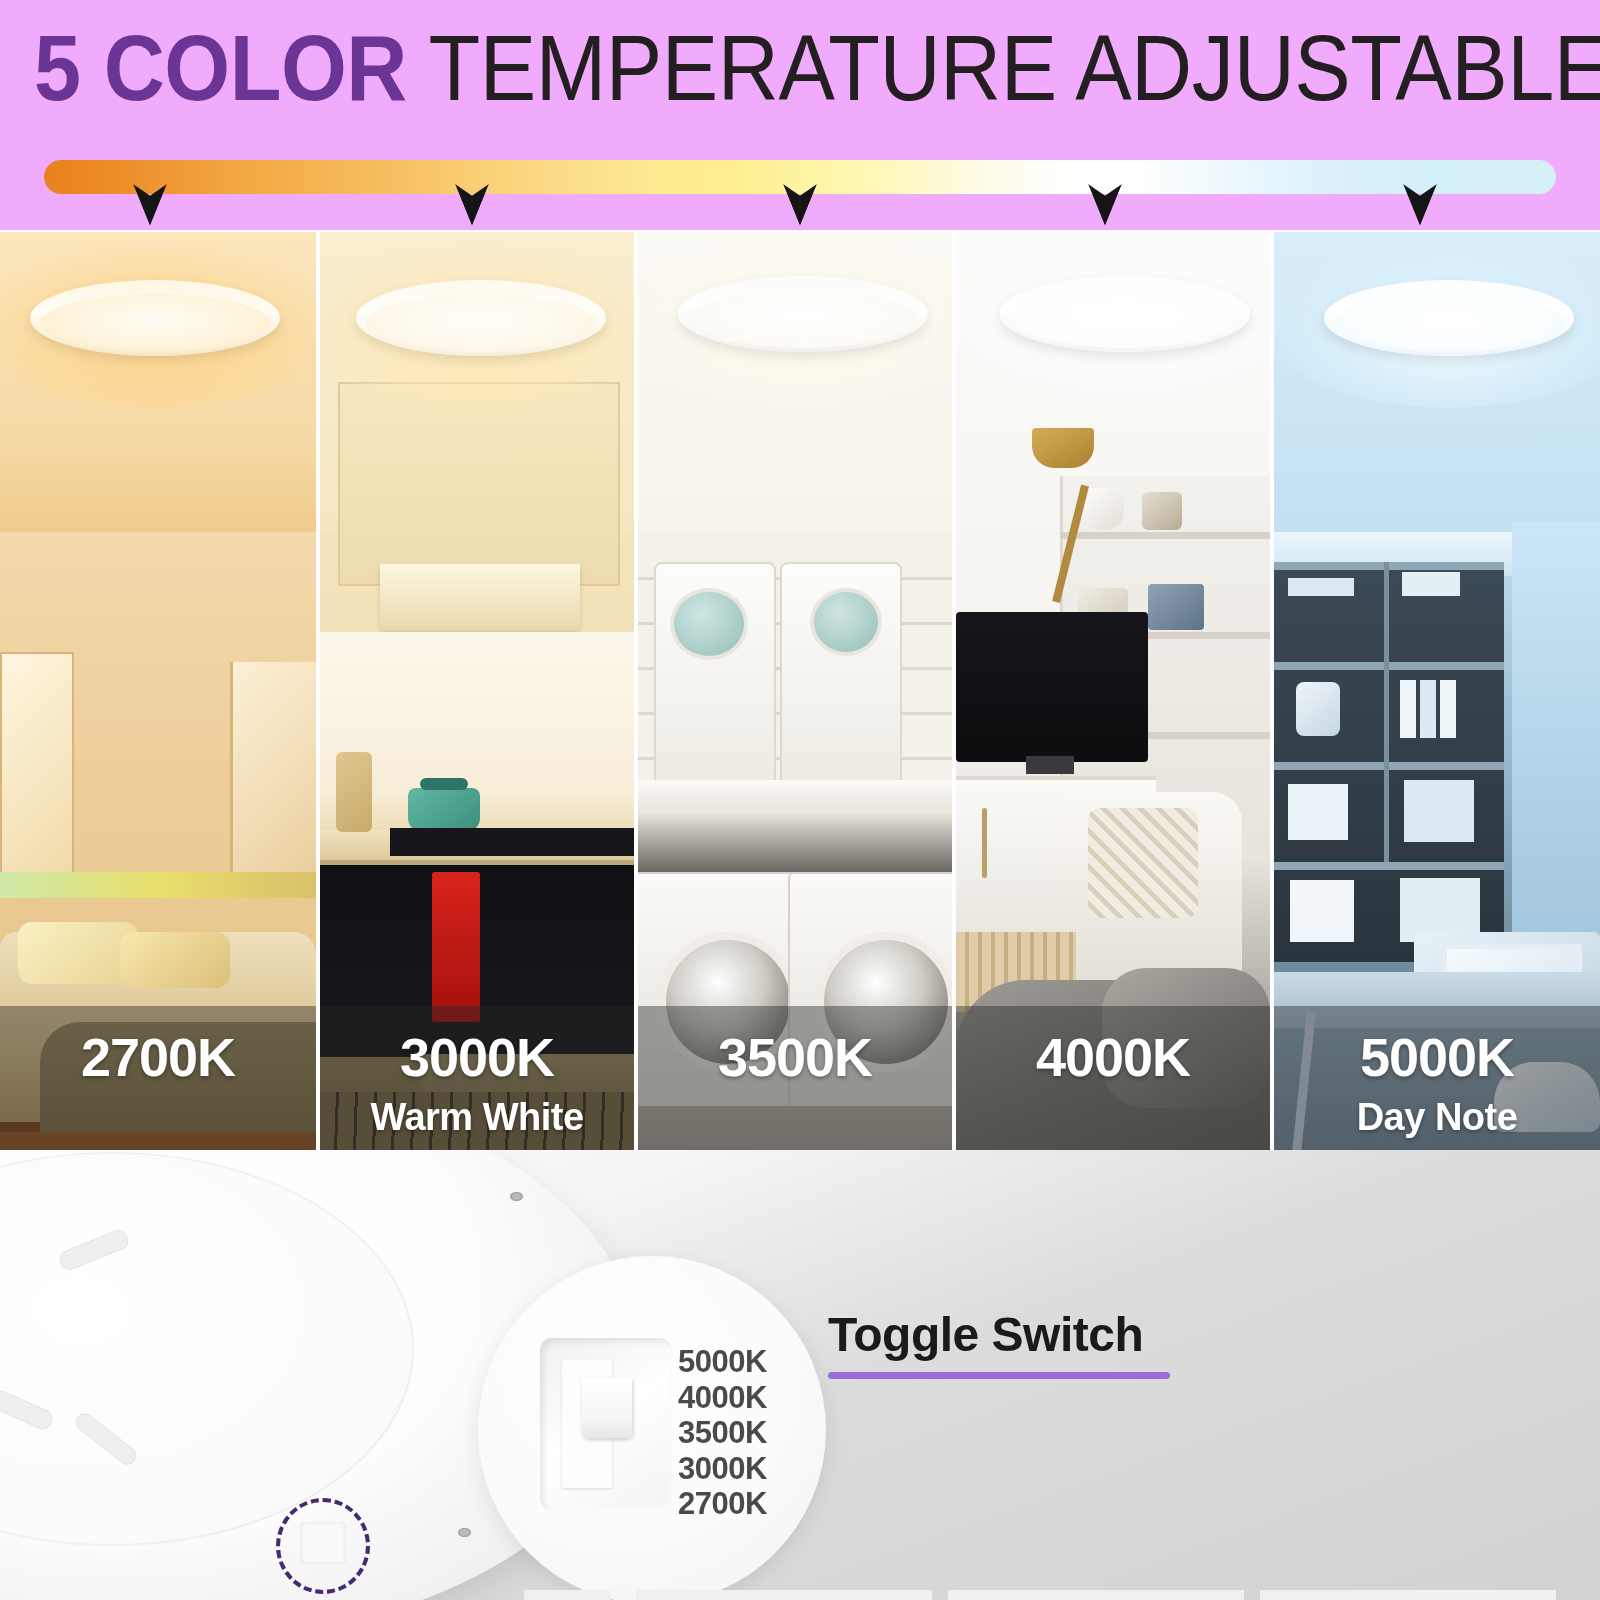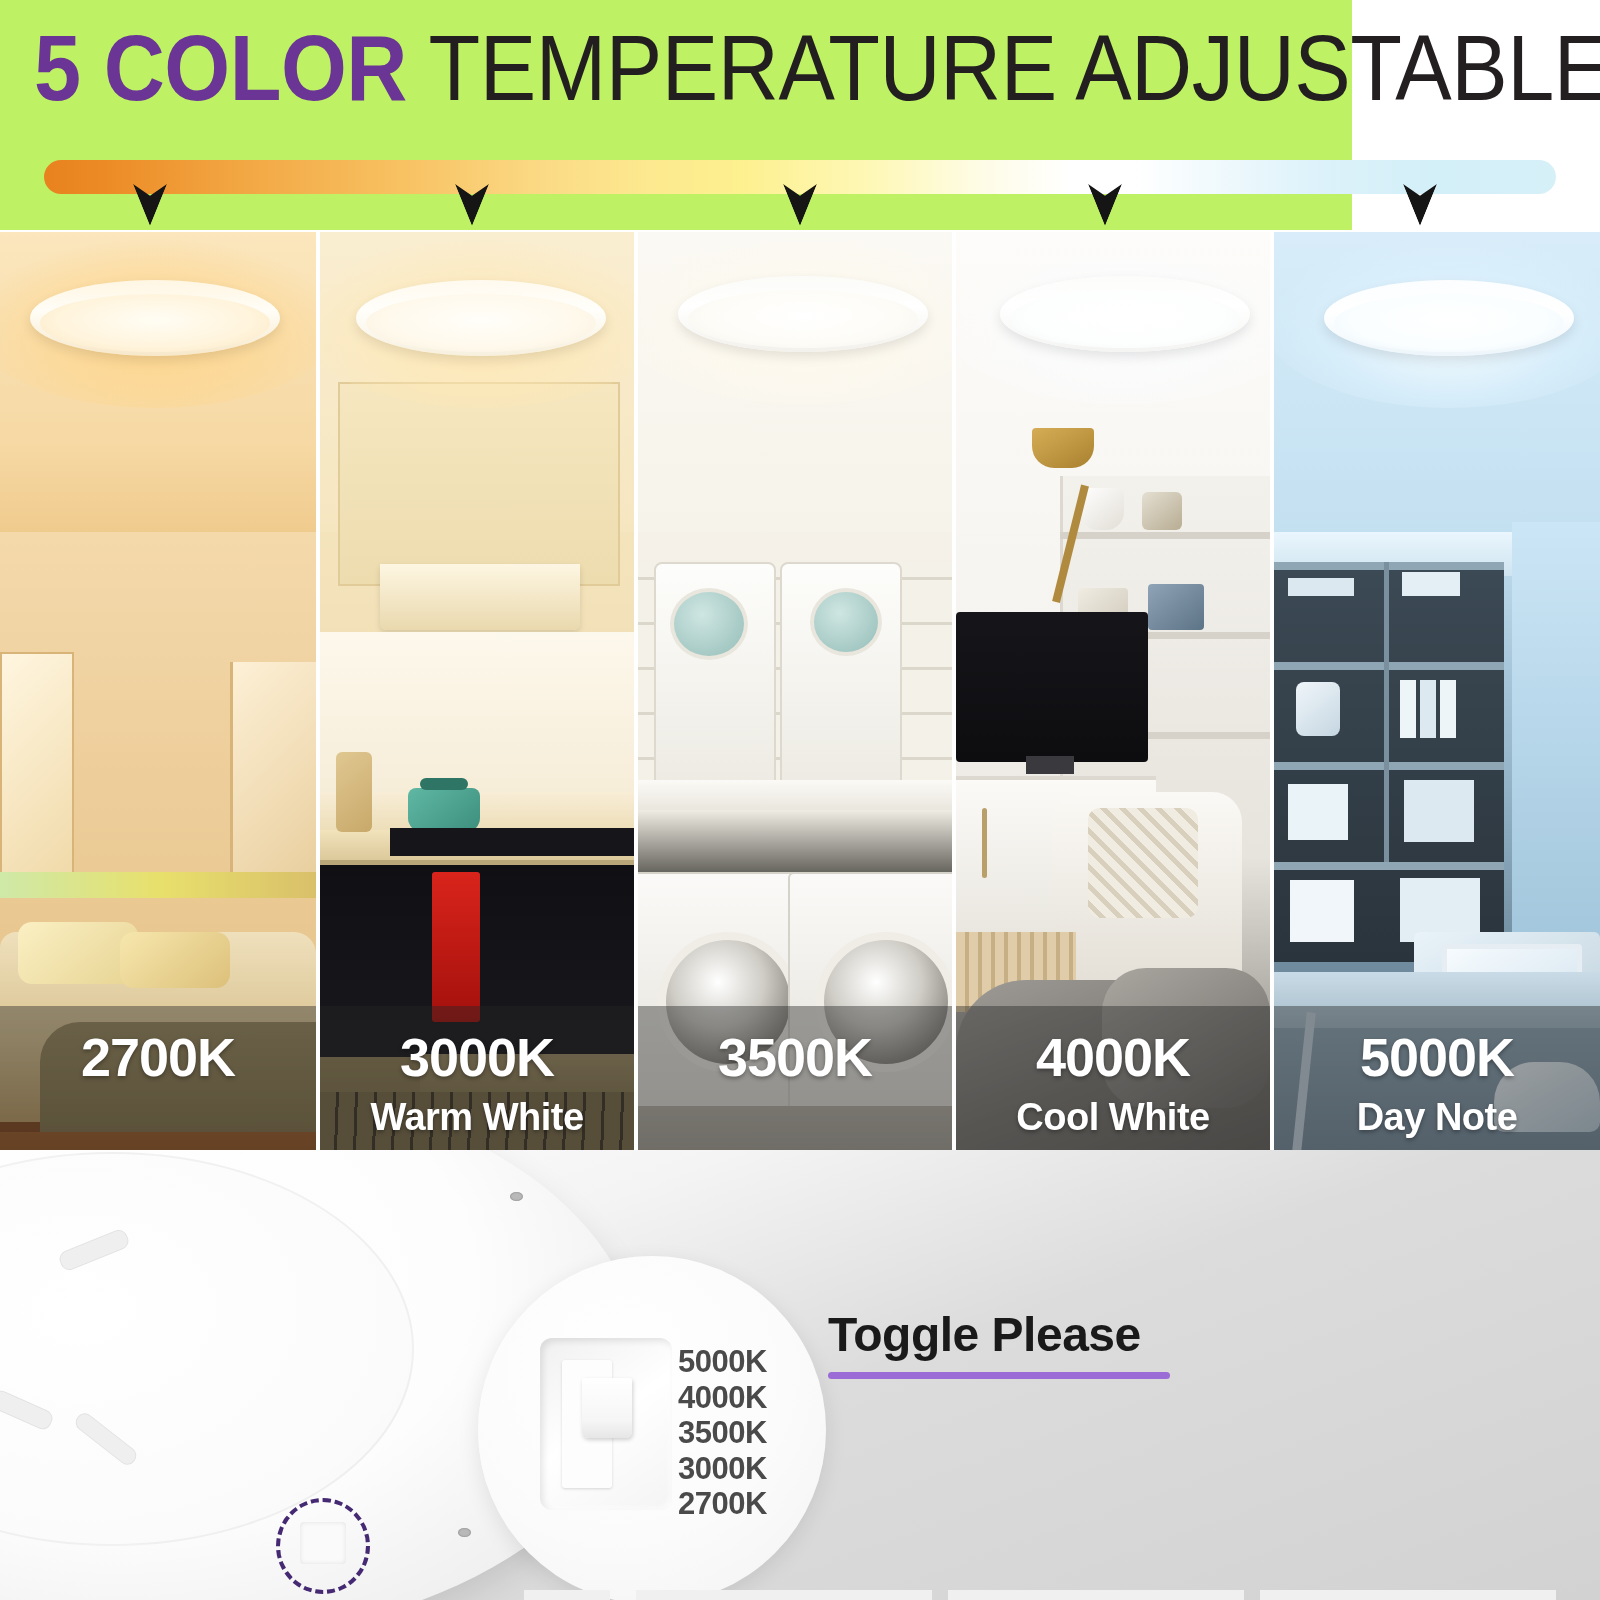--- a/index.html
+++ b/index.html
@@ -12,22 +12,22 @@
     height: 1600px;
     overflow: hidden;
     font-family: "Liberation Sans", "DejaVu Sans", sans-serif;
     position: relative;
   }
 
   
   .header {
     position: absolute;
     left: 0; top: 0;
-    width: 1352px; height: 230px;
-    background: #bef264;
+    width: 1600px; height: 230px;
+    background: #f0abfc;
   }
   .headline {
     position: absolute;
     left: 34px; top: 22px;
     width: 1540px;
     white-space: nowrap;
     font-size: 92px;
     line-height: 92px;
     font-weight: 700;
     letter-spacing: -0.5px;
@@ -426,21 +426,20 @@
       <div class="blk" style="left:0; top:748px; width:314px; height:252px; border-radius:70px 60px 0 0; background:linear-gradient(160deg,#9e9b96 0%, #7c7974 40%, #56534f 100%);"></div>
       <div class="blk" style="left:146px; top:736px; width:168px; height:140px; border-radius:44px; background:linear-gradient(150deg,#aaa7a1,#6d6a66);"></div>
       <div class="lamp" style="left:44px; top:44px;">
         <div class="glow" style="background:radial-gradient(ellipse at 50% 58%, rgba(252,253,255,0.95) 0%, rgba(250,252,255,0.40) 45%, rgba(250,252,255,0) 72%);"></div>
         <div class="rim" style="background:linear-gradient(to bottom,#fcfcfb 0%, #ffffff 40%, #f4f4f2 100%);"></div>
         <div class="lens" style="background:radial-gradient(ellipse at 50% 45%, #ffffff 0%, #fdfefe 60%, #f4f6f6 100%);"></div>
       </div>
     </div>
     <div class="label-band">
       <div class="kelvin">4000K</div>
-      <div class="tone">Cool White</div>
     </div>
   </div>
 
   <div class="panel" style="left:1274px; width:326px;">
     <div class="scene" style="background:linear-gradient(to bottom,#cfe6f4 0%, #bfdcee 32%, #93b2c6 58%, #6f8b9d 76%, #5b7384 100%);">
       <div class="ceiling" style="background:linear-gradient(to bottom,#d8edf9 0%, #c3e0f1 100%);"></div>
       <div class="blk" style="left:0; top:300px; width:326px; height:44px; background:linear-gradient(to bottom,#eaf6fd,#cfe4f0);"></div>
       <div class="blk" style="left:0; top:330px; width:230px; height:400px; background:linear-gradient(to bottom,#3c4a55,#2a343c);"></div>
       <div class="blk" style="left:0; top:330px; width:230px; height:8px; background:#8fa6b4;"></div>
       <div class="blk" style="left:0; top:430px; width:230px; height:8px; background:#8fa6b4;"></div>
@@ -503,21 +502,21 @@
     <div class="dip-list">
       <div>5000K</div>
       <div>4000K</div>
       <div>3500K</div>
       <div>3000K</div>
       <div>2700K</div>
     </div>
   </div>
 
   <div class="note-block" style="position:absolute; left:828px; top:158px;">
-    <div class="note-title">Toggle Please</div>
+    <div class="note-title">Toggle Switch</div>
     <div class="note-rule"></div>
   </div>
 
   <div class="bottom-cards">
     <div class="bcard" style="left:524px; width:86px;"></div>
     <div class="bcard" style="left:636px; width:296px;"></div>
     <div class="bcard" style="left:948px; width:296px;"></div>
     <div class="bcard" style="left:1260px; width:296px;"></div>
   </div>
 </div>

